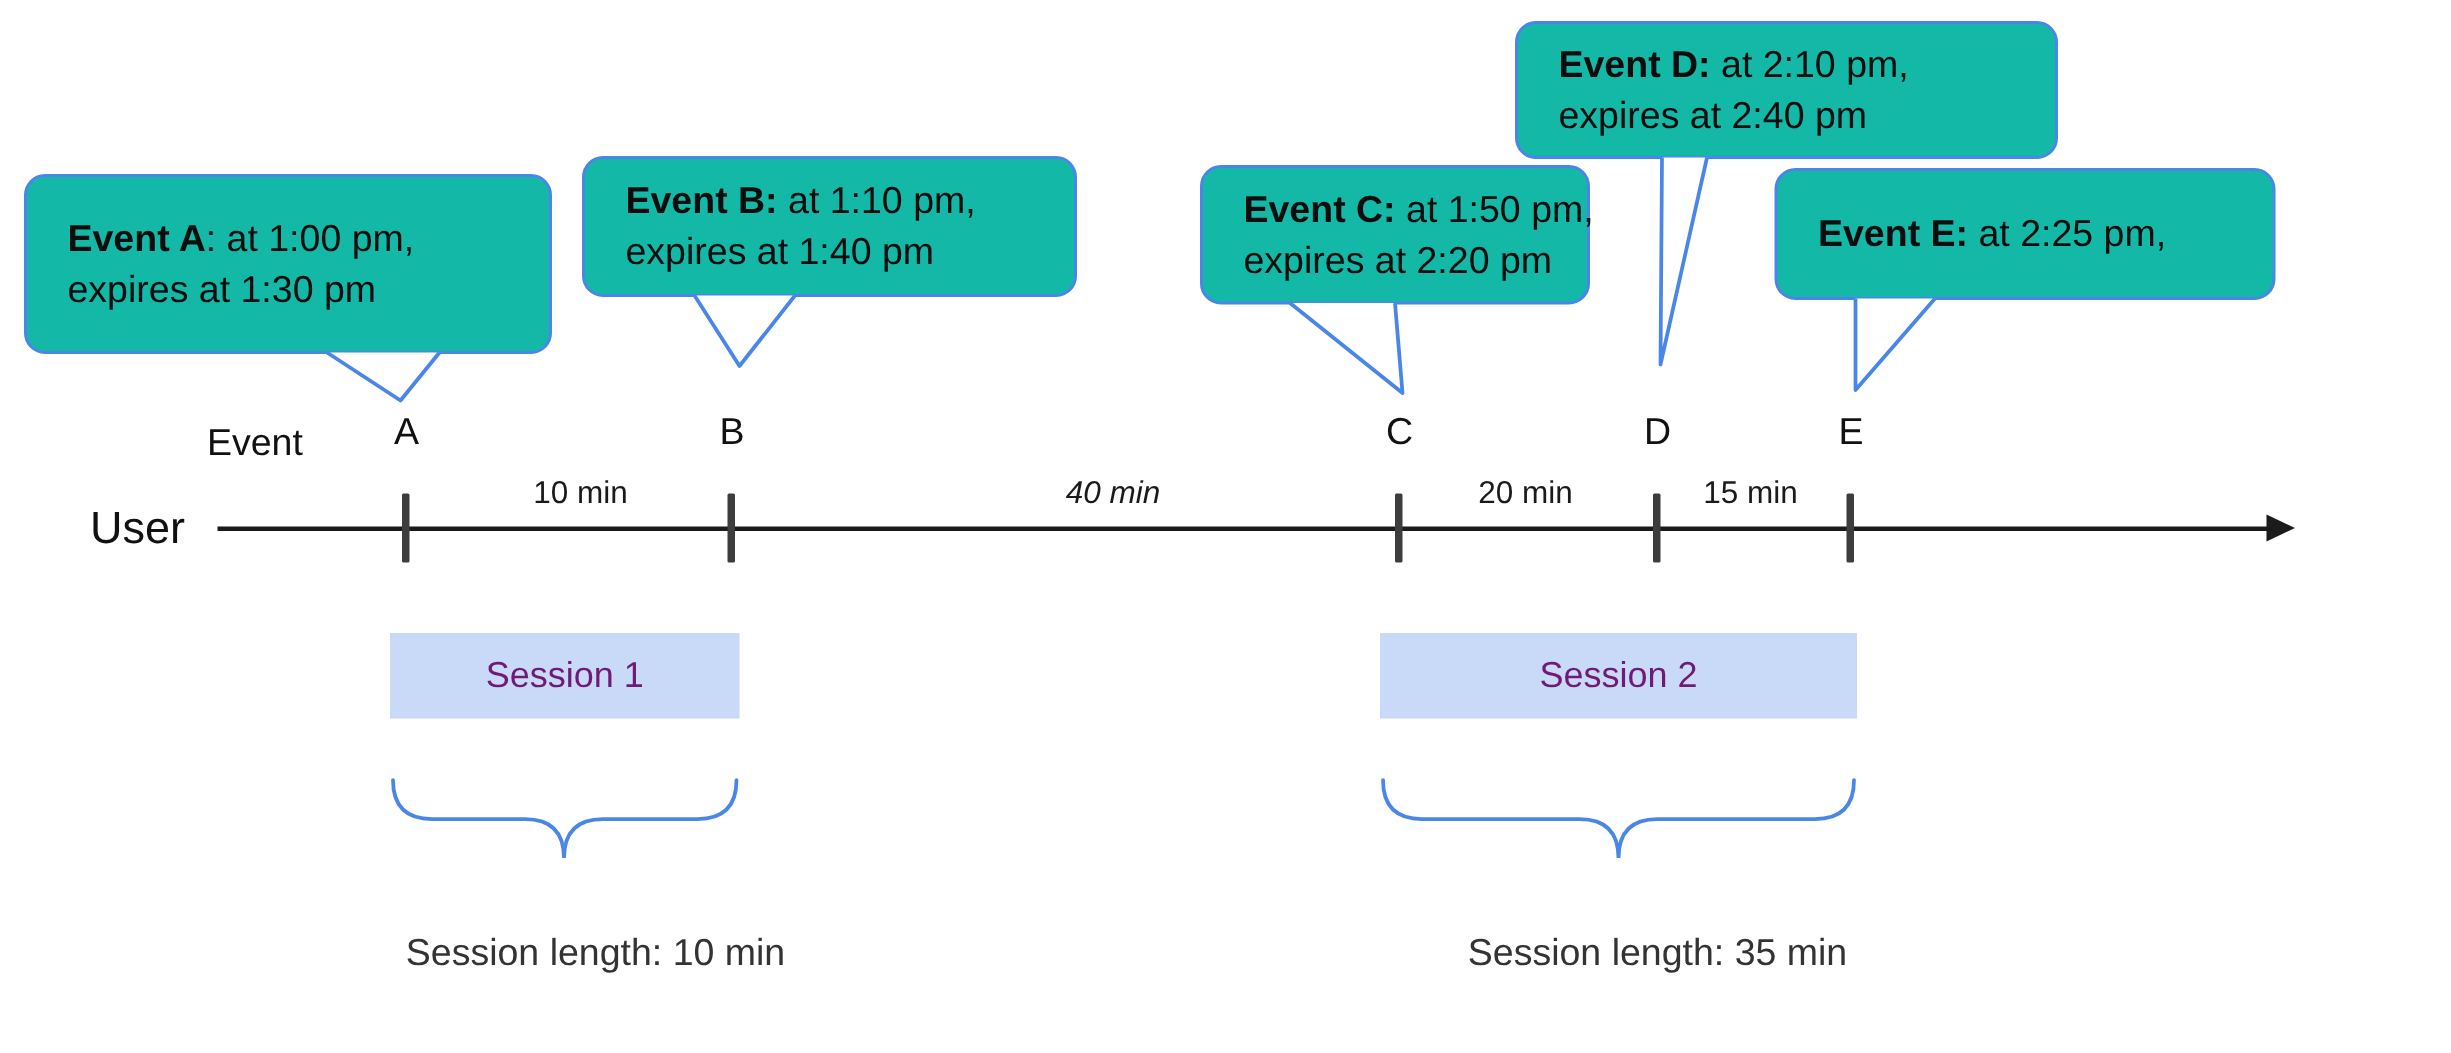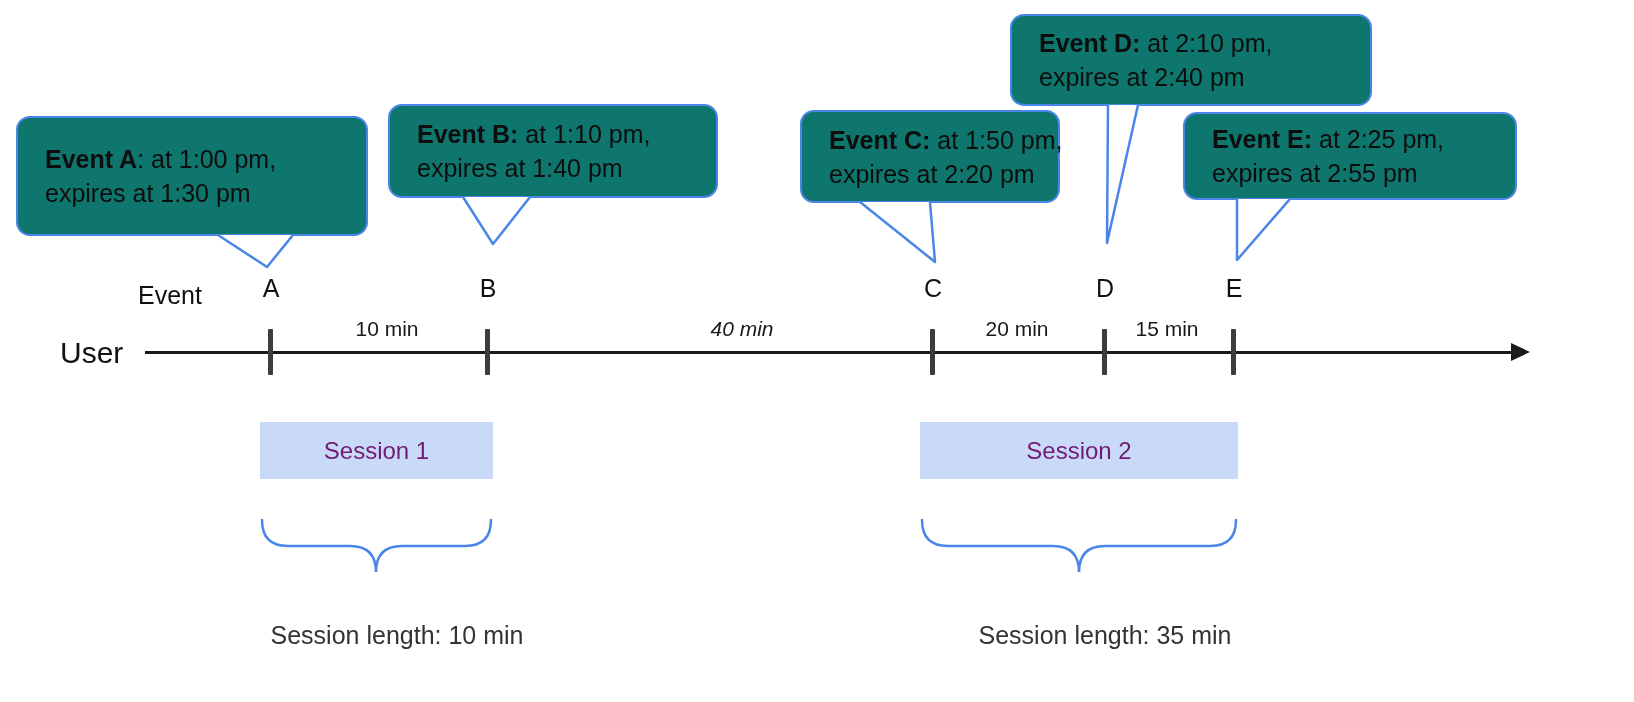--- a/index.html
+++ b/index.html
@@ -18,21 +18,21 @@
     border-top:9px solid transparent;border-bottom:9px solid transparent;border-left:19px solid #1b1b1b;}
   .tick{position:absolute;top:329px;width:5px;height:46px;background:#3d3d3d;border-radius:1px;}
   .tick-letter{position:absolute;top:274px;transform:translateX(-50%);font-size:25px;color:#111;white-space:nowrap;}
   .interval-label{position:absolute;top:293px;transform:translateX(-50%);font-size:21px;color:#1a1a1a;white-space:nowrap;margin-top:24px;}
   .axis-label-user{position:absolute;left:60px;top:336px;font-size:30px;color:#111;}
   .axis-label-events{position:absolute;left:138px;top:281px;font-size:25px;color:#111;}
 
   
   .bubble{
     position:absolute;
-    background:#0f766e;
+    background:#14b8a6;
     border:2.5px solid #4a86e8;
     border-radius:14px;
     box-sizing:border-box;
     display:flex;flex-direction:column;justify-content:center;
     padding:8px 18px 8px 27px;
     font-size:25px;line-height:34px;color:#0d0d0d;
     z-index:2;
   }
   .bubble .line{white-space:nowrap;}
   .bubble-tail{position:absolute;z-index:3;overflow:visible;}
@@ -80,21 +80,20 @@
   <div class="bubble" style="left:1010px;top:14px;width:362px;height:92px;">
     <div class="line"><b>Event D:</b><span> at 2:10 pm,</span></div>
     <div class="line">expires at 2:40 pm</div>
   </div>
   <svg class="bubble-tail" style="left:1090px;top:103.5px;" width="60" height="145">
     <path d="M18,1 L17,139 L48,1"></path>
   </svg>
 
   <div class="bubble" style="left:1183px;top:112px;width:334px;height:88px;">
     <div class="line"><b>Event E:</b><span> at 2:25 pm,</span></div>
-    <div class="line">expires at 2:55 pm</div>
   </div>
   <svg class="bubble-tail" style="left:1225px;top:197.5px;" width="70" height="66">
     <path d="M12,1 L12,62 L65,1"></path>
   </svg>
 
   <div class="axis-label-events">Event</div>
   <div class="axis-label-user">User</div>
 
   <div class="timeline-line"></div>
   <div class="arrowhead"></div>

